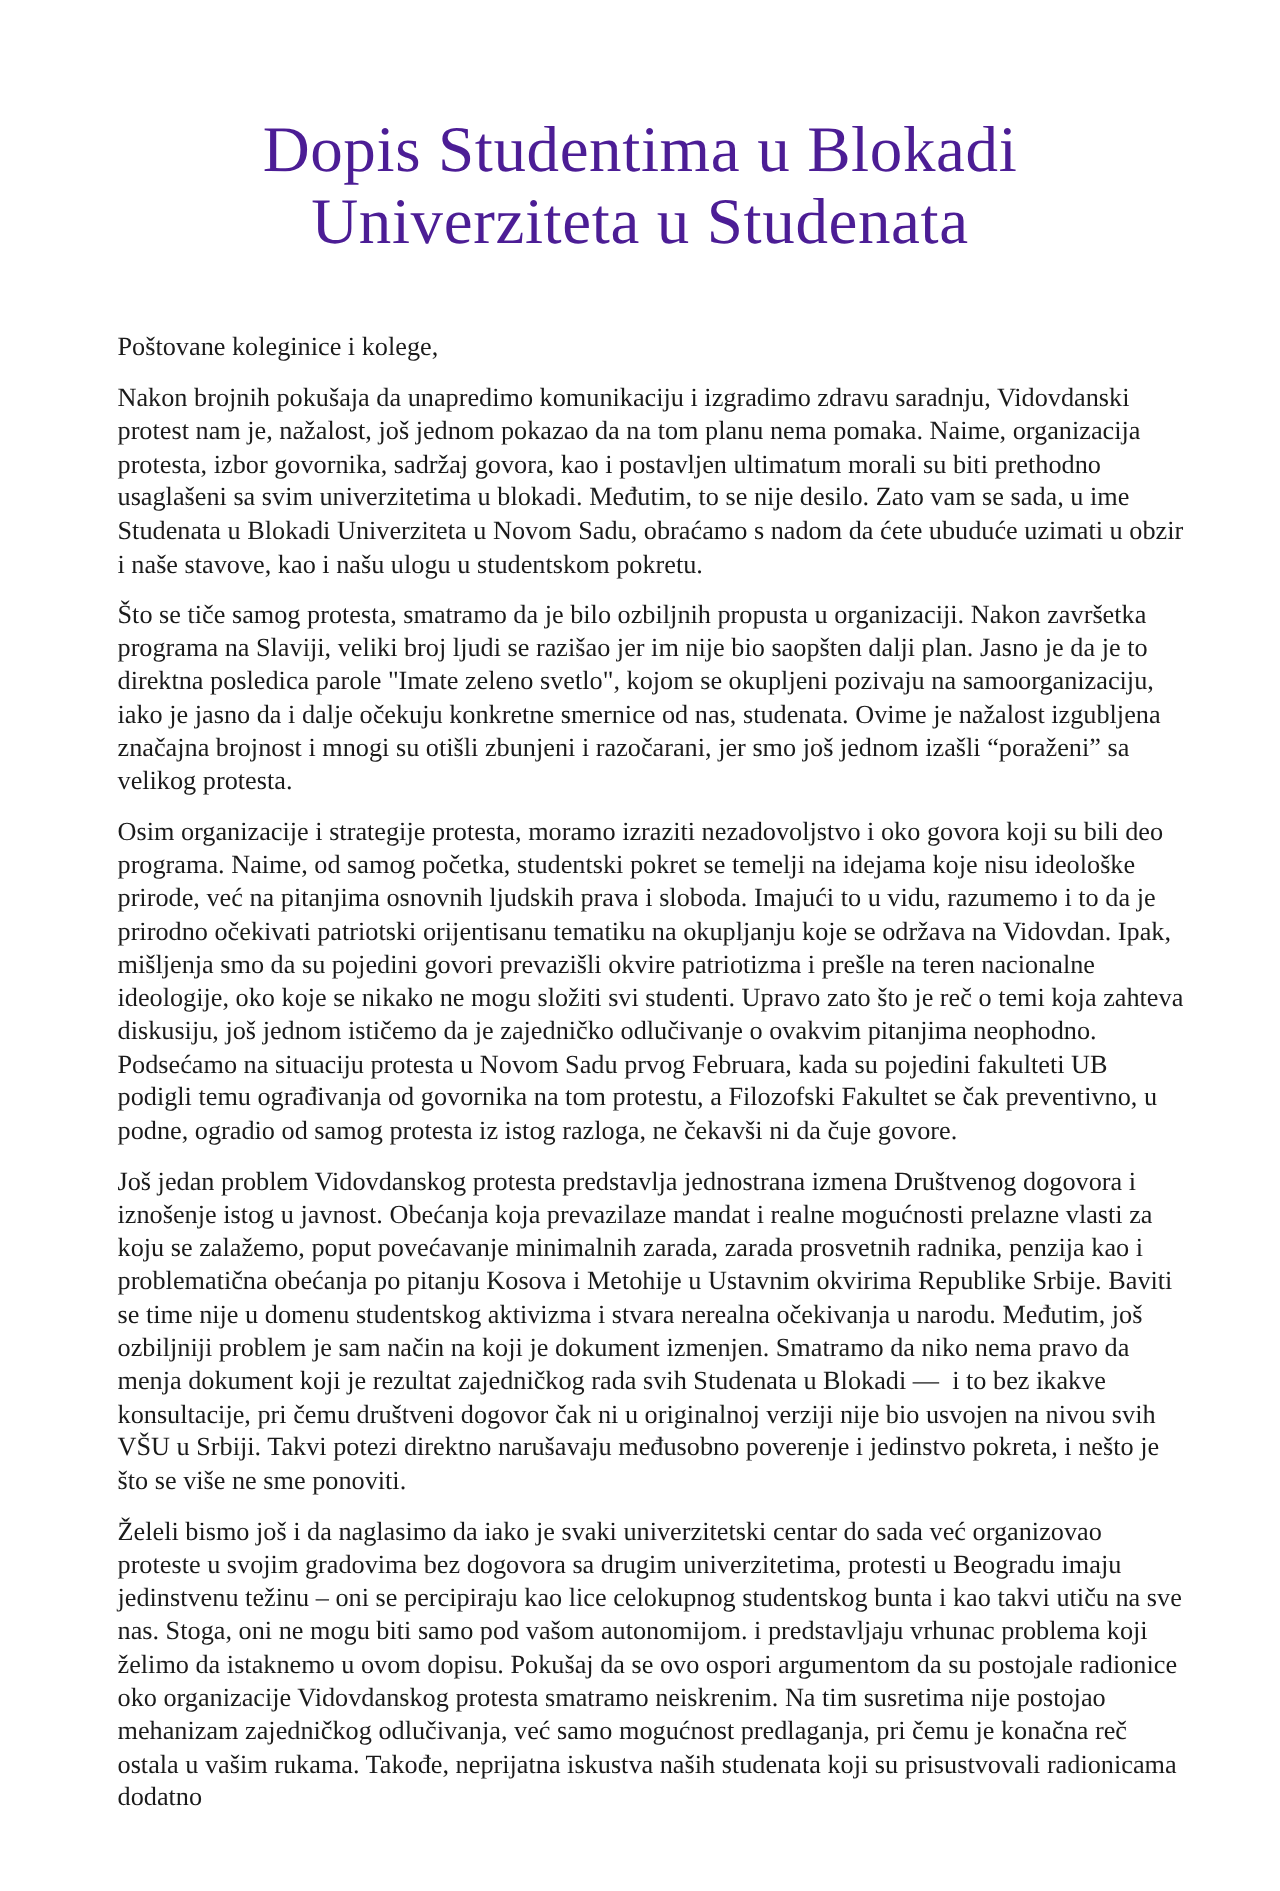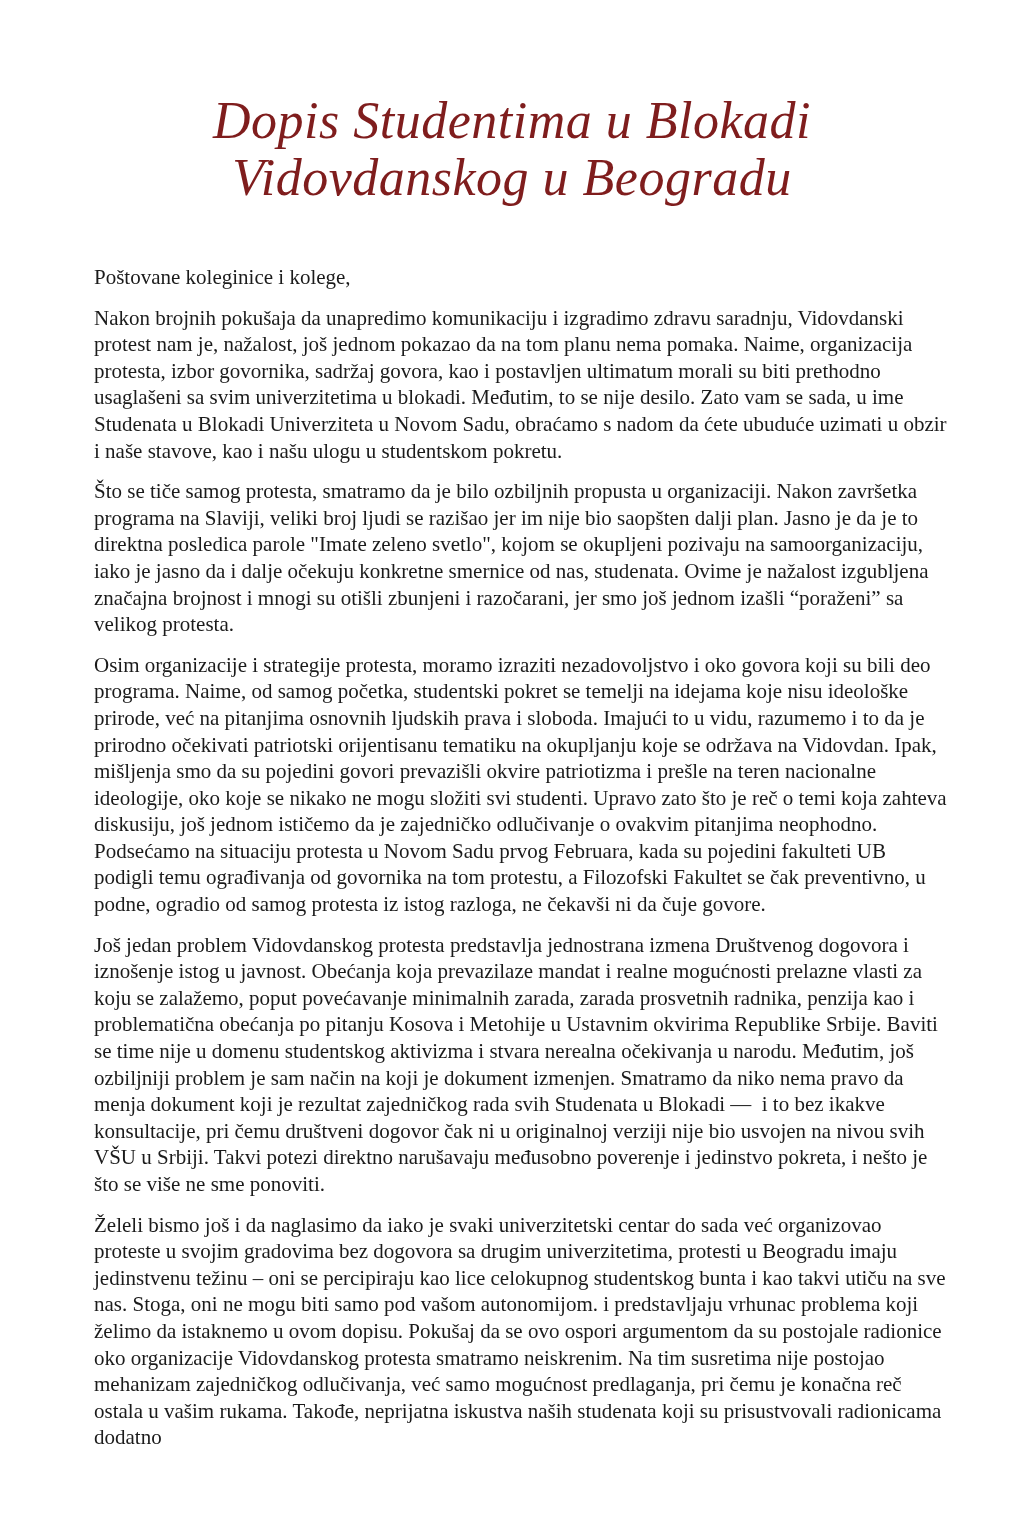--- a/index.html
+++ b/index.html
@@ -18,23 +18,22 @@
     color: #1b1b1b;
     box-sizing: border-box;
   }
   .title {
     margin: 92px 0 0 0;
     padding: 0;
     text-align: center;
     font-weight: normal;
     font-size: 52px;
     line-height: 57px;
-    color: #7f1d1d;
+    color: #4c1d95;
     letter-spacing: 0.5px;
-    font-style: italic;
   }
   .title .title-line {
     display: block;
   }
   .body-text {
     margin: 58px 0 0 78px;
     width: 872px;
   }
   .body-text p {
     margin: 0 0 14px 16px;
@@ -48,21 +47,21 @@
     margin-bottom: 14px;
   }
 </style>
 </head>
 <body>
 
 <div class="page">
 
   <h1 class="title">
     <span class="title-line">Dopis Studentima u Blokadi</span>
-    <span class="title-line">Vidovdanskog u Beogradu</span>
+    <span class="title-line">Univerziteta u Studenata</span>
   </h1>
 
   <div class="body-text">
     <p class="salutation">Poštovane koleginice i kolege,</p>
 
     <p>Nakon brojnih pokušaja da unapredimo komunikaciju i izgradimo zdravu saradnju, Vidovdanski protest nam je, nažalost, još jednom pokazao da na tom planu nema pomaka. Naime, organizacija protesta, izbor govornika, sadržaj govora, kao i postavljen ultimatum morali su biti prethodno usaglašeni sa svim univerzitetima u blokadi. Međutim, to se nije desilo. Zato vam se sada, u ime Studenata u Blokadi Univerziteta u Novom Sadu, obraćamo s nadom da ćete ubuduće uzimati u obzir i naše stavove, kao i našu ulogu u studentskom pokretu.</p>
 
     <p>Što se tiče samog protesta, smatramo da je bilo ozbiljnih propusta u organizaciji. Nakon završetka programa na Slaviji, veliki broj ljudi se razišao jer im nije bio saopšten dalji plan. Jasno je da je to direktna posledica parole "Imate zeleno svetlo", kojom se okupljeni pozivaju na samoorganizaciju, iako je jasno da i dalje očekuju konkretne smernice od nas, studenata. Ovime je nažalost izgubljena značajna brojnost i mnogi su otišli zbunjeni i razočarani, jer smo još jednom izašli “poraženi” sa velikog protesta.</p>
 
     <p>Osim organizacije i strategije protesta, moramo izraziti nezadovoljstvo i oko govora koji su bili deo programa. Naime, od samog početka, studentski pokret se temelji na idejama koje nisu ideološke prirode, već na pitanjima osnovnih ljudskih prava i sloboda. Imajući to u vidu, razumemo i to da je prirodno očekivati patriotski orijentisanu tematiku na okupljanju koje se održava na Vidovdan. Ipak, mišljenja smo da su pojedini govori prevazišli okvire patriotizma i prešle na teren nacionalne ideologije, oko koje se nikako ne mogu složiti svi studenti. Upravo zato što je reč o temi koja zahteva diskusiju, još jednom ističemo da je zajedničko odlučivanje o ovakvim pitanjima neophodno. Podsećamo na situaciju protesta u Novom Sadu prvog Februara, kada su pojedini fakulteti UB podigli temu ograđivanja od govornika na tom protestu, a Filozofski Fakultet se čak preventivno, u podne, ogradio od samog protesta iz istog razloga, ne čekavši ni da čuje govore.</p>

